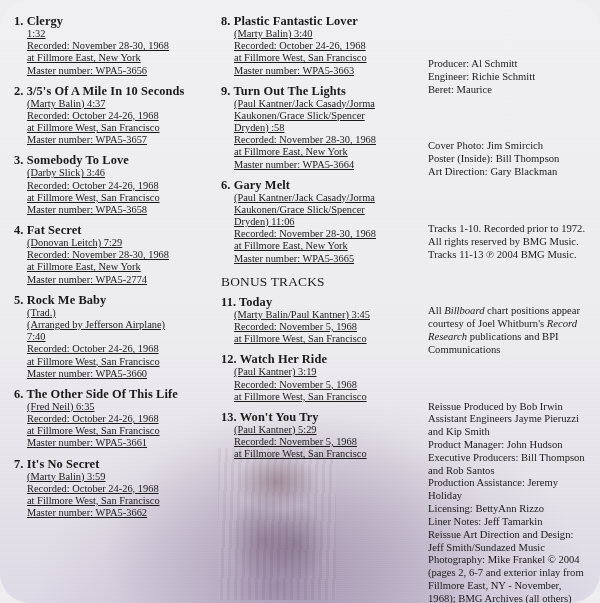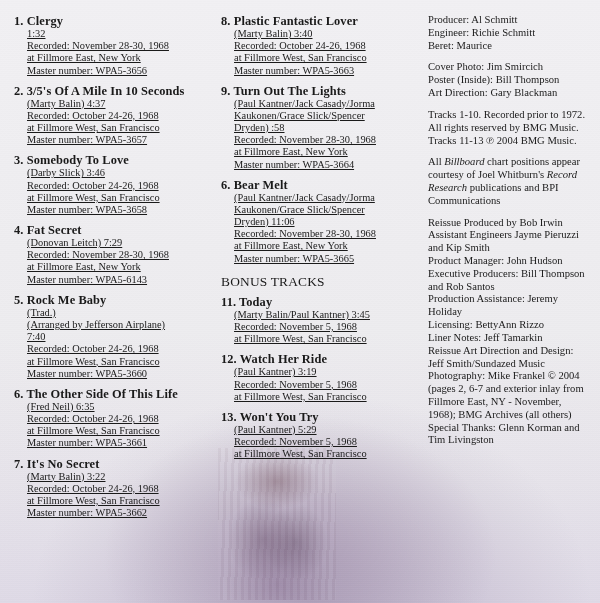--- a/index.html
+++ b/index.html
@@ -15,20 +15,21 @@
     overflow: hidden;
     position: relative;
   }
   .page {
     position: absolute;
     inset: 0;
     background:
       radial-gradient(ellipse 280px 200px at 50% 92%, rgba(150,130,160,0.55), rgba(150,130,160,0) 70%),
       radial-gradient(ellipse 400px 300px at 52% 100%, rgba(120,100,140,0.35), rgba(120,100,140,0) 70%),
       linear-gradient(180deg, #f1f0f3 0%, #edecef 55%, #e6e3ea 80%, #ded9e6 100%);
+    border-radius: 30px;
   }
   .grain {
     position: absolute;
     inset: 0;
     pointer-events: none;
     opacity: .35;
     background:
       repeating-linear-gradient(0deg, rgba(255,255,255,0.08) 0 1px, rgba(0,0,0,0.02) 1px 2px);
   }
   .columns {
@@ -71,20 +72,21 @@
     margin: 9px 0 5px 0;
     letter-spacing: .2px;
   }
 
   .credits {
     font-size: 10.6px;
     line-height: 1.21;
   }
   .credits .blk {
     margin-bottom: 9px;
+    margin-top: 44px;
   }
   .credits .blk div { margin: 0; }
   .italic { font-style: italic; }
 
   
   .photo {
     position: absolute;
     left: 218px;
     top: 448px;
     width: 118px;
@@ -144,21 +146,21 @@
               <div>at Fillmore West, San Francisco</div>
               <div>Master number: WPA5-3658</div>
             </div>
           </div>
           <div class="track">
             <div class="track-title"><span class="num">4. </span><span>Fat Secret</span></div>
             <div class="meta">
               <div>(Donovan Leitch) 7:29</div>
               <div>Recorded: November 28-30, 1968</div>
               <div>at Fillmore East, New York</div>
-              <div>Master number: WPA5-6143</div>
+              <div>Master number: WPA5-2774</div>
             </div>
           </div>
           <div class="track">
             <div class="track-title"><span class="num">5. </span><span>Rock Me Baby</span></div>
             <div class="meta">
               <div>(Trad.)</div>
               <div>(Arranged by Jefferson Airplane)</div>
               <div>7:40</div>
               <div>Recorded: October 24-26, 1968</div>
               <div>at Fillmore West, San Francisco</div>
@@ -170,21 +172,21 @@
             <div class="meta">
               <div>(Fred Neil) 6:35</div>
               <div>Recorded: October 24-26, 1968</div>
               <div>at Fillmore West, San Francisco</div>
               <div>Master number: WPA5-3661</div>
             </div>
           </div>
           <div class="track">
             <div class="track-title"><span class="num">7. </span><span>It's No Secret</span></div>
             <div class="meta">
-              <div>(Marty Balin) 3:22</div>
+              <div>(Marty Balin) 3:59</div>
               <div>Recorded: October 24-26, 1968</div>
               <div>at Fillmore West, San Francisco</div>
               <div>Master number: WPA5-3662</div>
             </div>
           </div>
         </div>
     </div>
 
     <div class="col col2">
       <div id="col2-tracks">
@@ -202,21 +204,21 @@
             <div class="meta">
               <div>(Paul Kantner/Jack Casady/Jorma</div>
               <div>Kaukonen/Grace Slick/Spencer</div>
               <div>Dryden) :58</div>
               <div>Recorded: November 28-30, 1968</div>
               <div>at Fillmore East, New York</div>
               <div>Master number: WPA5-3664</div>
             </div>
           </div>
           <div class="track">
-            <div class="track-title"><span class="num">6. </span><span>Bear Melt</span></div>
+            <div class="track-title"><span class="num">6. </span><span>Gary Melt</span></div>
             <div class="meta">
               <div>(Paul Kantner/Jack Casady/Jorma</div>
               <div>Kaukonen/Grace Slick/Spencer</div>
               <div>Dryden) 11:06</div>
               <div>Recorded: November 28-30, 1968</div>
               <div>at Fillmore East, New York</div>
               <div>Master number: WPA5-3665</div>
             </div>
           </div>
         </div>

